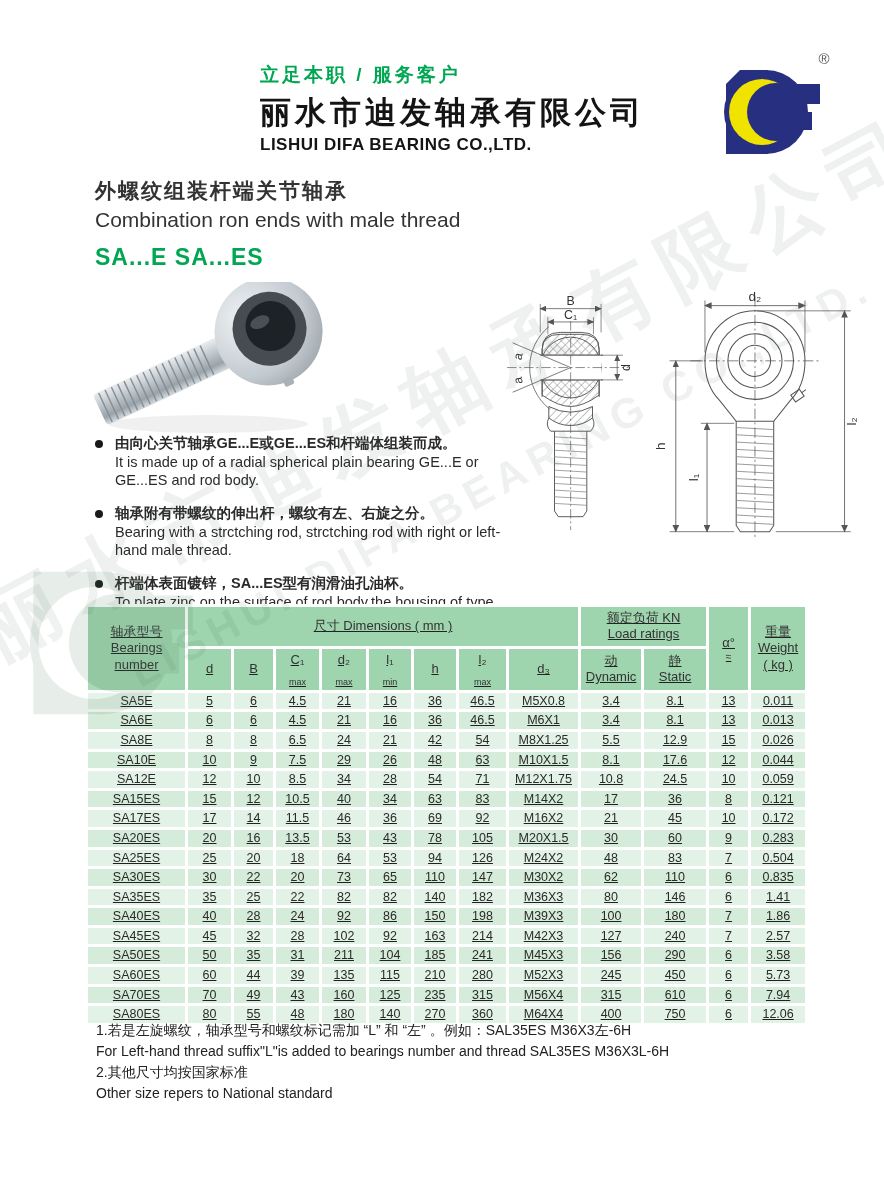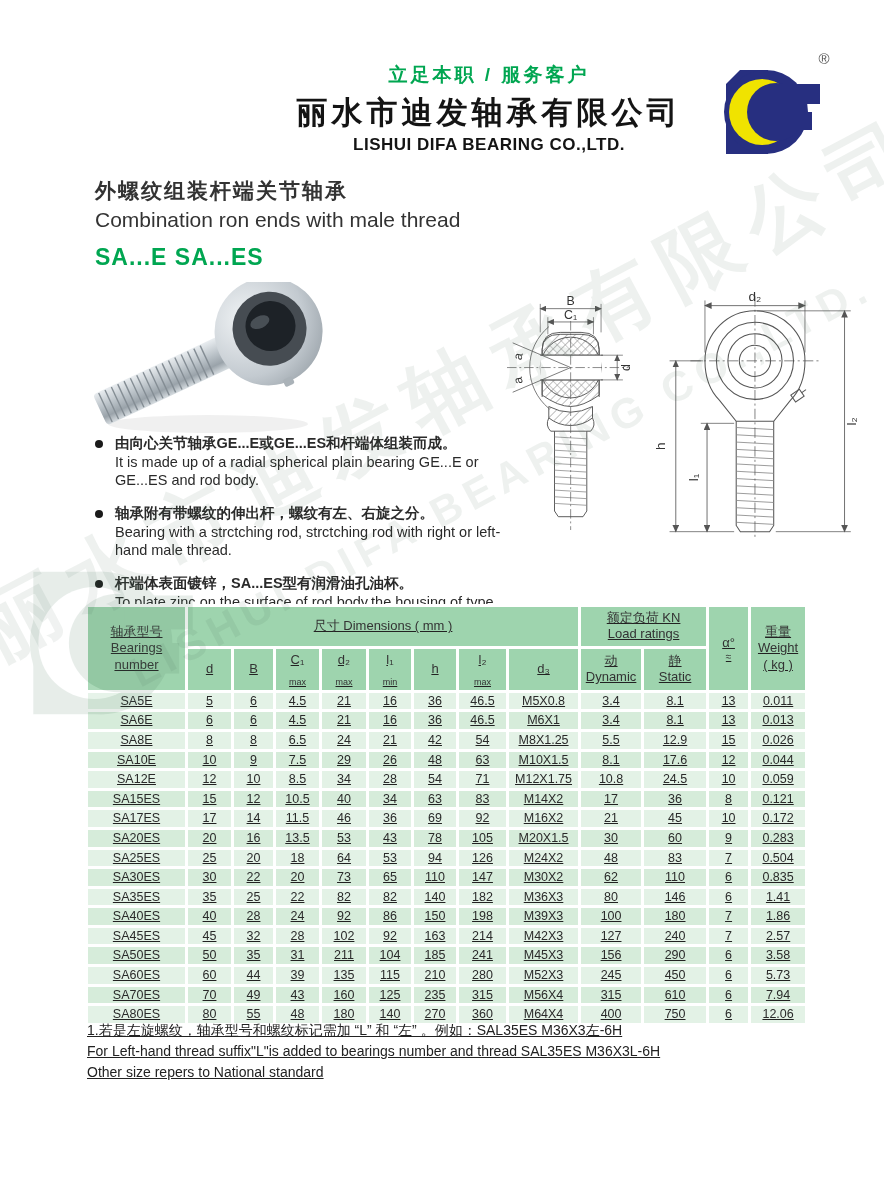--- a/index.html
+++ b/index.html
@@ -2,21 +2,21 @@
 <html><head>
 <meta charset="utf-8">
 <style>
   * { margin:0; padding:0; box-sizing:border-box; }
   html,body { background:#ffffff; }
   body {
     width:884px; height:1200px; position:relative; overflow:hidden;
     font-family:"Liberation Sans", sans-serif; color:#222;
   }
   
-  .header-text { position:absolute; left:260px; top:62px; width:458px; text-align:center; }
+  .header-text { position:absolute; left:260px; top:62px; width:458px; text-align:left; }
   .tagline { font-size:19px; font-weight:bold; color:#00a651; letter-spacing:3px; }
   .company-cn { font-size:31px; font-weight:800; color:#141414; letter-spacing:4px; margin-top:4px; white-space:nowrap; }
   .company-en { font-size:17px; font-weight:bold; color:#141414; letter-spacing:0.5px; margin-top:1px; }
   .logo { position:absolute; left:718px; top:50px; }
   
   .title-block { position:absolute; left:95px; top:177px; }
   .title-cn { font-size:21px; font-weight:bold; color:#333; letter-spacing:2px; }
   .title-en { font-size:21px; color:#333; margin-top:3px; }
   .title-models { font-size:23px; font-weight:bold; color:#00a651; letter-spacing:1px; margin-top:12px; }
   
@@ -34,21 +34,21 @@
   .table-wrap { position:absolute; left:85px; top:604px; }
   table { border-collapse:collapse; table-layout:fixed; width:720px;text-decoration:underline; }
   th, td { border:3px solid #ffffff; text-align:center; vertical-align:middle; padding:0; overflow:hidden; }
   thead th { background:#9ed4ae; font-weight:normal; color:#333; font-size:13px; line-height:1.25; padding:3px 0; }
   thead .minmax { font-size:9px; line-height:1; margin-top:10px; }
   thead .approx { font-size:10px; line-height:1; }
   tbody td { font-size:12.5px; line-height:16.6px; height:16.6px; color:#2a2a2a; }
   tbody tr.even td { background:#e3f2e6; }
   tbody tr.odd  td { background:#d6ecda; }
   
-  .notes { position:absolute; left:87px; top:1020px; width:720px;text-decoration:underline; }
+  .notes { position:absolute; left:96px; top:1020px; width:720px; }
   .notes div { font-size:14px; color:#222; line-height:21px; }
   
   .watermark { position:absolute; left:-90px; top:330px; width:1120px; transform:rotate(-28deg); text-align:center; pointer-events:none; z-index:5; }
   .wm-cn { font-size:80px; font-weight:bold; letter-spacing:16px; color:rgba(70,95,80,0.09); white-space:nowrap; }
   .wm-en { font-size:42px; font-weight:bold; letter-spacing:7px; color:rgba(70,95,80,0.09); margin-top:26px; white-space:nowrap; }
   .wm-logo { position:absolute; left:18px; top:548px; pointer-events:none; z-index:5; opacity:0.13; }
 </style>
 </head>
 <body>
 
@@ -624,14 +624,15 @@
           <td>6</td>
           <td>12.06</td>
         </tr>
       </tbody>
   </table>
 </div>
 
 <div class="notes">
   <div>1.若是左旋螺纹，轴承型号和螺纹标记需加 “L” 和 “左” 。例如：SAL35ES M36X3左-6H</div>
   <div>For Left-hand thread suffix"L"is added to bearings number and thread SAL35ES  M36X3L-6H</div>
+  <div>2.其他尺寸均按国家标准</div>
   <div>Other size repers to National standard</div>
 </div>
 
 </body></html>

